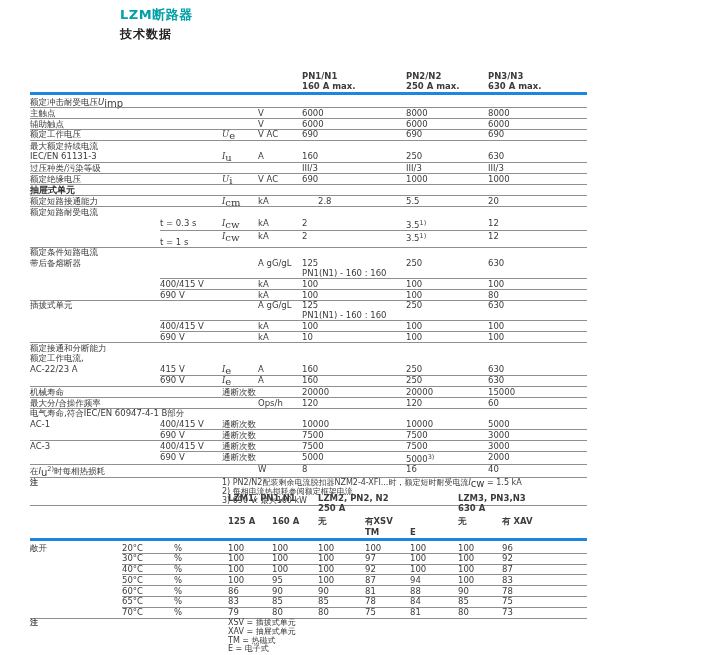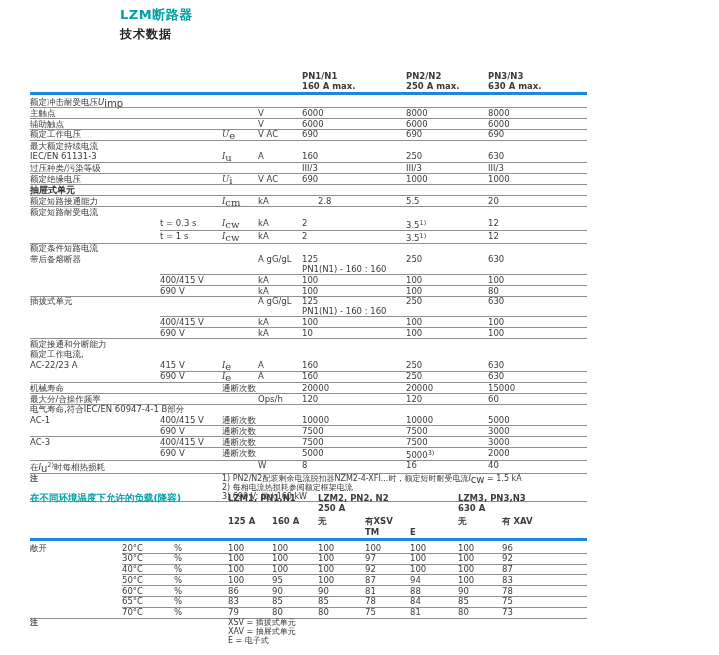--- a/index.html
+++ b/index.html
@@ -132,21 +132,21 @@
         <div class="g1 row">
           <div class="c" style="grid-column: 2;">t = 0.3 s</div>
           <div class="c sym" style="grid-column: 3;"><i>I</i><sub>cw</sub></div>
           <div class="c" style="grid-column: 4;">kA</div>
           <div class="c" style="grid-column: 5;">2</div>
           <div class="c" style="grid-column: 6;">3.5<sup>1)</sup></div>
           <div class="c" style="grid-column: 7;">12</div>
           <div class="rl rsub"></div>
         </div>
         <div class="g1 row">
-          <div class="c" style="grid-column: 2;">t = 1 s</div>
+          <div class="c" style="grid-column: 2; margin-top: 6px;">t = 1 s</div>
           <div class="c sym" style="grid-column: 3;"><i>I</i><sub>cw</sub></div>
           <div class="c" style="grid-column: 4;">kA</div>
           <div class="c" style="grid-column: 5;">2</div>
           <div class="c" style="grid-column: 6;">3.5<sup>1)</sup></div>
           <div class="c" style="grid-column: 7;">12</div>
           <div class="rl"></div>
         </div>
         <div class="g1 row">
           <div class="c" style="grid-column: 1;">额定条件短路电流</div>
         </div>
@@ -291,21 +291,20 @@
             <div>2) 每相电流热损耗参阅额定框架电流</div>
             <div>3) 690 V: 最大160 kW</div>
           </div>
           <div class="rl"></div>
         </div>
       </div>
   </div>
 
   <div class="t2">
     <div class="g2 hdr">
-      <div class="c teal" style="grid-column:1 / span 3">在不同环境温度下允许的负载(降容)</div>
       <div class="c b" style="grid-column:4 / span 2">
         <div>LZM1, PN1,N1</div>
       </div>
       <div class="c b" style="grid-column:6 / span 3">
         <div>LZM2, PN2, N2</div>
         <div>250 A</div>
       </div>
       <div class="c b" style="grid-column:9 / span 2">
         <div>LZM3, PN3,N3</div>
         <div>630 A</div>
@@ -409,19 +408,20 @@
           <div class="c" style="grid-column: 8;">81</div>
           <div class="c" style="grid-column: 9;">80</div>
           <div class="c" style="grid-column: 10;">73</div>
           <div class="rl"></div>
         </div>
         <div class="g2 row notes">
           <div class="c b" style="grid-column: 1;">注</div>
           <div class="c" style="grid-column: 4 / span 7;">
             <div>XSV = 插拔式单元</div>
             <div>XAV = 抽屉式单元</div>
+            <div>TM = 热磁式</div>
             <div>E = 电子式</div>
           </div>
         </div>
       </div>
   </div>
 
 </div>
 
 </body></html>

